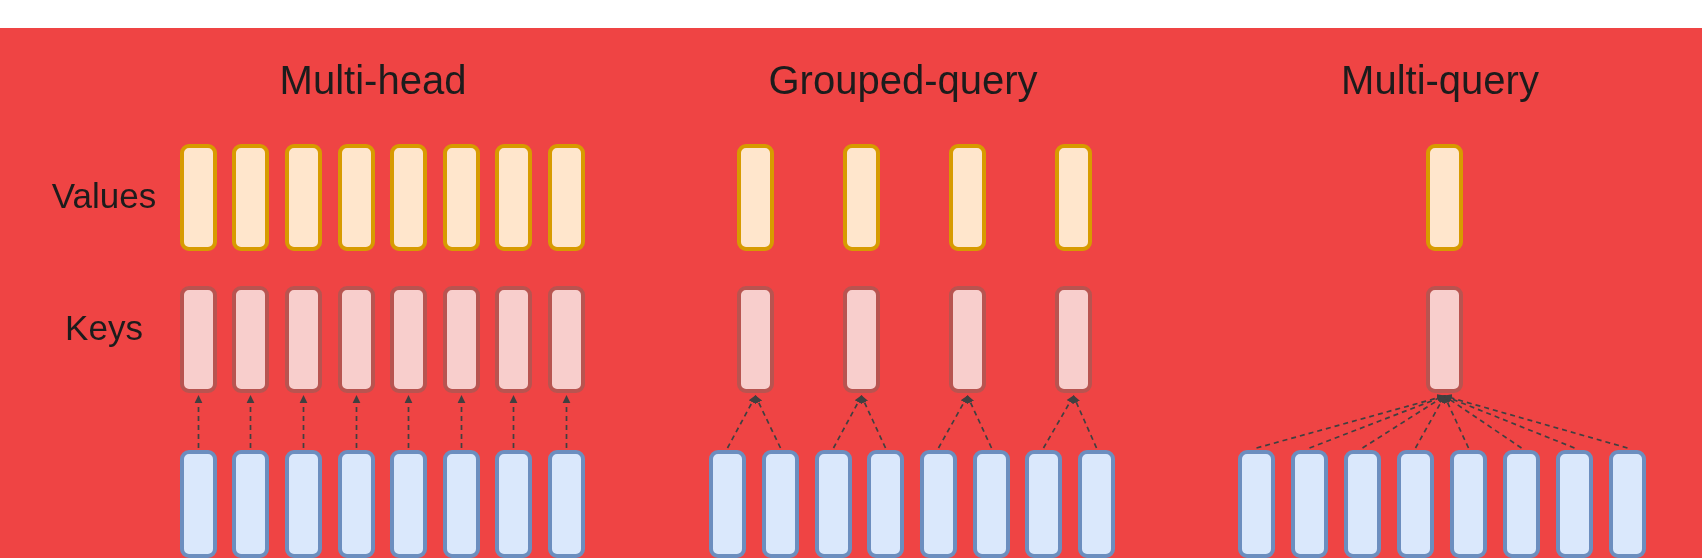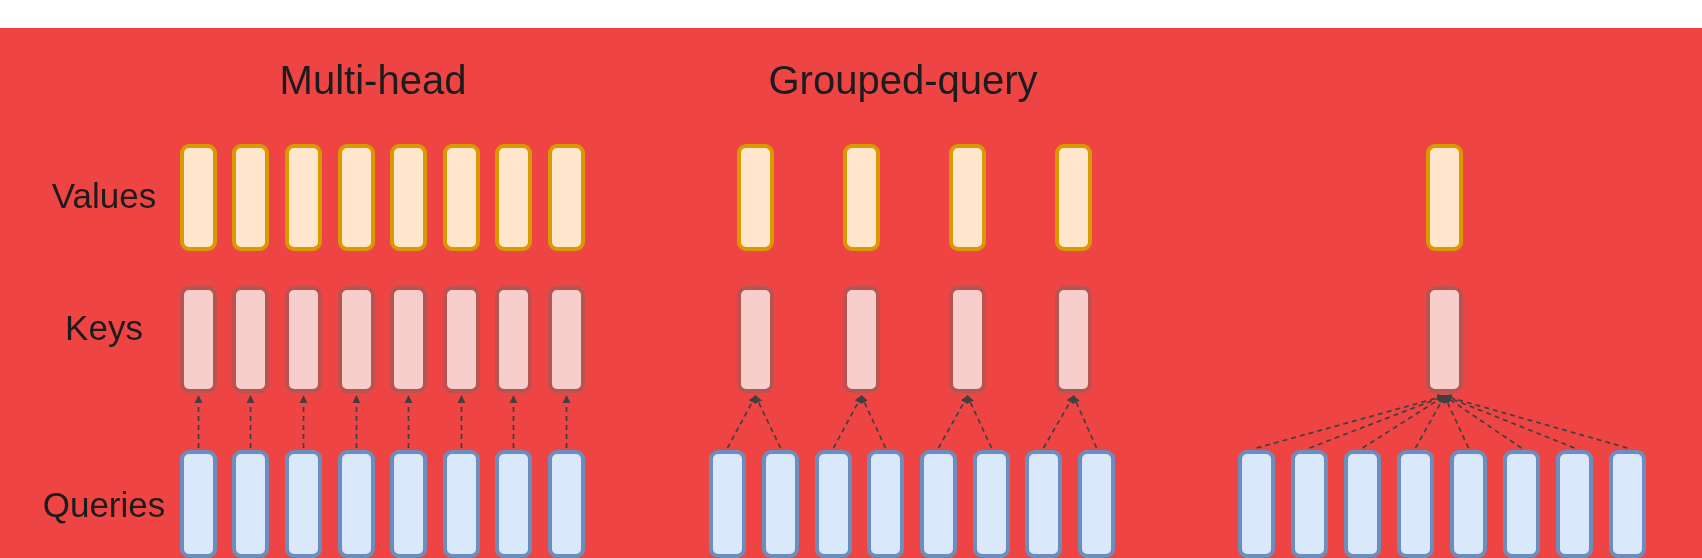--- a/index.html
+++ b/index.html
@@ -72,24 +72,24 @@
         <line x1="1415.5" y1="420" x2="1444.5" y2="368" stroke="#404040" stroke-width="1.7" stroke-dasharray="5 4" marker-end="url(#arrowhead)"></line>
         <line x1="1468.5" y1="420" x2="1444.5" y2="368" stroke="#404040" stroke-width="1.7" stroke-dasharray="5 4" marker-end="url(#arrowhead)"></line>
         <line x1="1521.5" y1="420" x2="1444.5" y2="368" stroke="#404040" stroke-width="1.7" stroke-dasharray="5 4" marker-end="url(#arrowhead)"></line>
         <line x1="1574.5" y1="420" x2="1444.5" y2="368" stroke="#404040" stroke-width="1.7" stroke-dasharray="5 4" marker-end="url(#arrowhead)"></line>
         <line x1="1627.5" y1="420" x2="1444.5" y2="368" stroke="#404040" stroke-width="1.7" stroke-dasharray="5 4" marker-end="url(#arrowhead)"></line>
       </g>
   </svg>
 
   <div class="title" style="left: 373px; top: 30px;">Multi-head</div>
   <div class="title bold" style="left: 903px; top: 30px;">Grouped-query</div>
+  <div class="title" style="left: 1440px; top: 30px;">Multi-query</div>
 
   <div class="rowlabel" style="left: 104px; top: 168px;">Values</div>
   <div class="rowlabel" style="left: 104px; top: 300px;">Keys</div>
-  <div class="rowlabel" style="left: 104px; top: 477px;">Queries</div>
 <div class="rect values" style="left: 180px; top: 116px; width: 37px; height: 107px;"></div>
     <div class="rect values" style="left: 232px; top: 116px; width: 37px; height: 107px;"></div>
     <div class="rect values" style="left: 285px; top: 116px; width: 37px; height: 107px;"></div>
     <div class="rect values" style="left: 338px; top: 116px; width: 37px; height: 107px;"></div>
     <div class="rect values" style="left: 390px; top: 116px; width: 37px; height: 107px;"></div>
     <div class="rect values" style="left: 443px; top: 116px; width: 37px; height: 107px;"></div>
     <div class="rect values" style="left: 495px; top: 116px; width: 37px; height: 107px;"></div>
     <div class="rect values" style="left: 548px; top: 116px; width: 37px; height: 107px;"></div>
     <div class="rect keys" style="left: 180px; top: 258px; width: 37px; height: 107px;"></div>
     <div class="rect keys" style="left: 232px; top: 258px; width: 37px; height: 107px;"></div>

